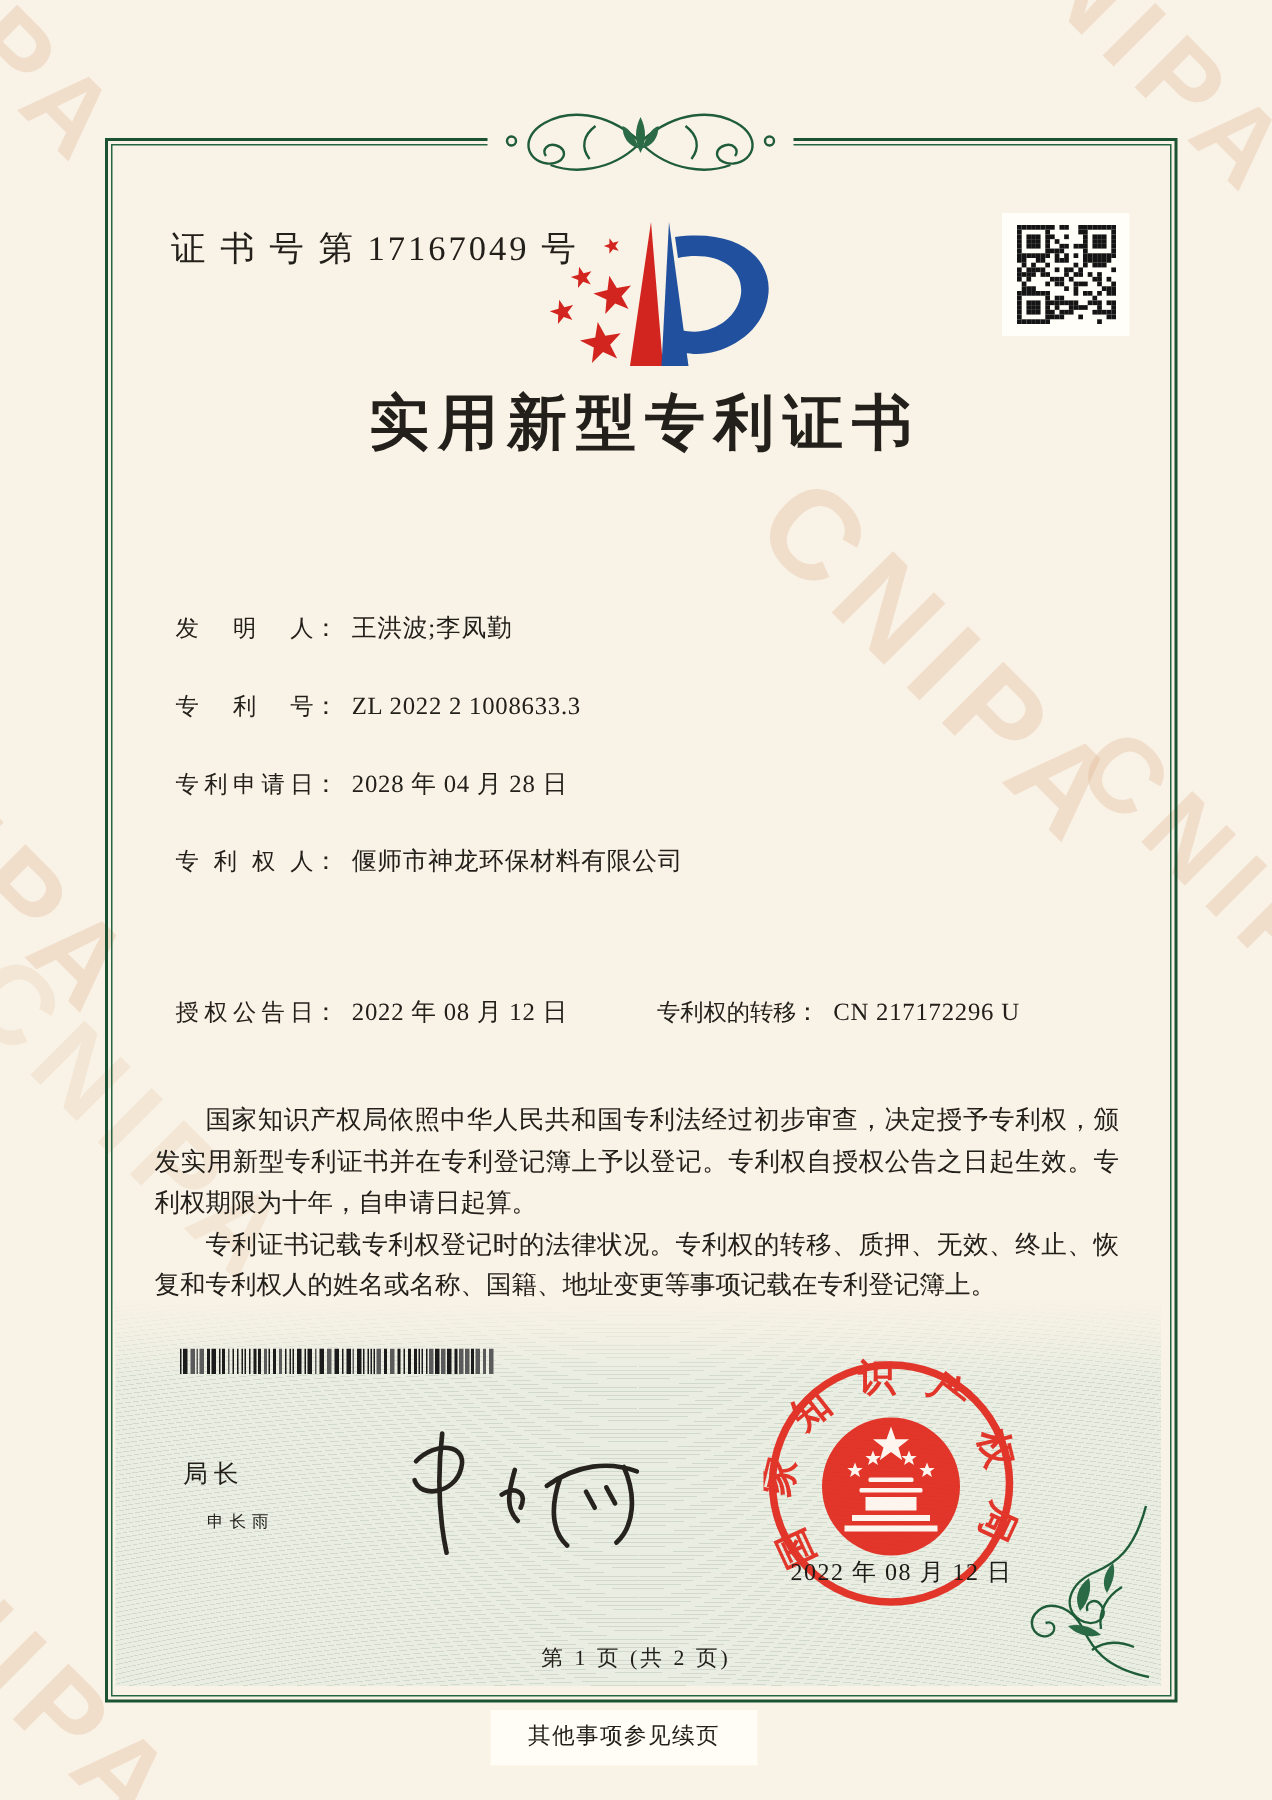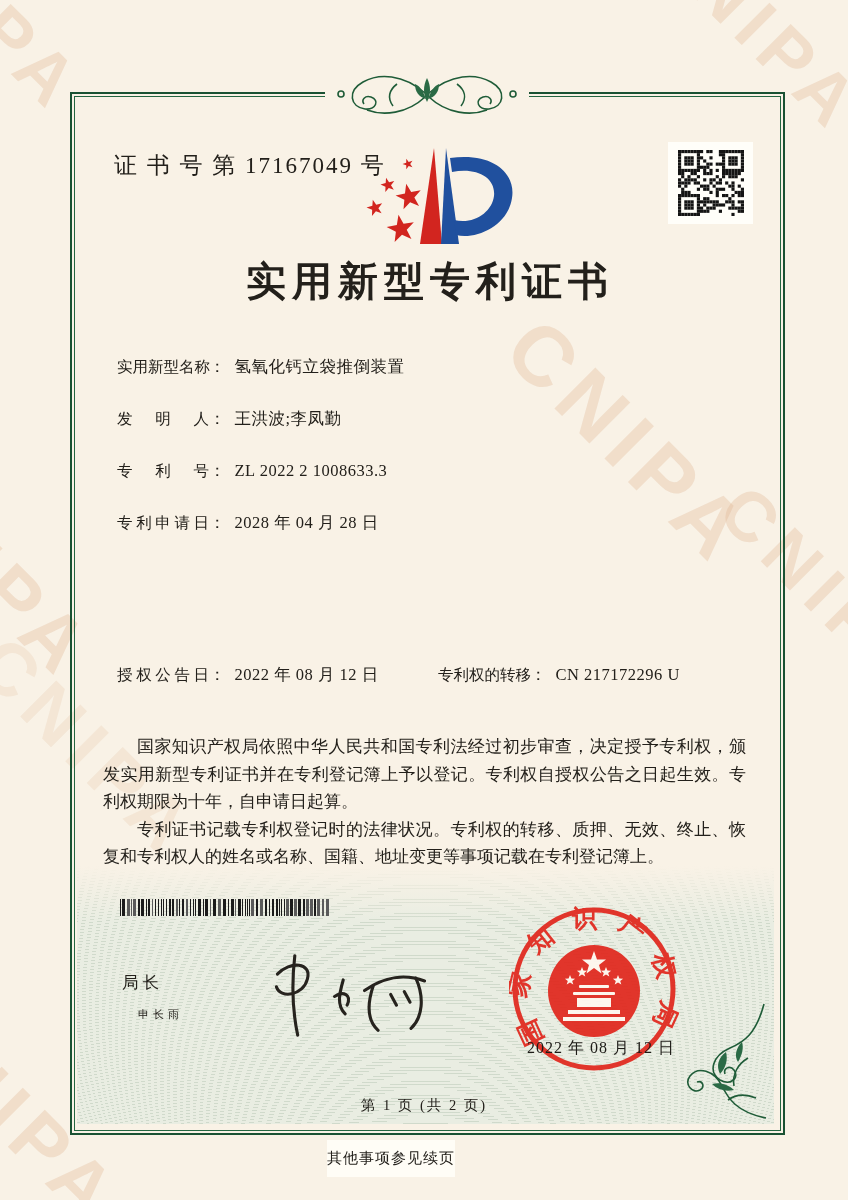--- a/index.html
+++ b/index.html
@@ -49,21 +49,21 @@
   .director-label{position:absolute;left:122px;top:972px;font-size:16.5px;letter-spacing:4px;
     font-family:Liberation Sans, sans-serif;z-index:2;}
   .director-name{position:absolute;left:138px;top:1007px;font-size:11px;letter-spacing:4px;
     font-family:Liberation Mono, monospace;z-index:2;}
   .signature{position:absolute;left:256px;top:948px;z-index:2;}
   .seal{position:absolute;left:509px;top:904px;z-index:3;}
   .seal-date{position:absolute;left:527px;top:1038px;width:170px;font-size:16px;
     letter-spacing:1px;color:#1d1b17;z-index:4;white-space:nowrap;}
   .page-num{position:absolute;left:0;right:0;top:1096px;text-align:center;
     font-size:14.5px;letter-spacing:2px;z-index:2;}
-  .footer-note{position:absolute;left:327px;top:1140px;width:128px;height:37px;
+  .footer-note{position:absolute;left:327px;top:1140px;width:178px;height:37px;
     background:#fffdf6;line-height:37px;text-align:center;font-size:15px;
     letter-spacing:1px;z-index:2;}
   .ornament-top{position:absolute;left:297px;top:70px;z-index:2;}
   .ornament-corner{position:absolute;left:668px;top:998px;z-index:2;}
 </style>
 </head>
 <body>
 
 <div class="page">
 
@@ -362,31 +362,31 @@
           <rect x="12.57" y="62.86" width="3.14" height="3.14"></rect>
           <rect x="15.71" y="62.86" width="3.14" height="3.14"></rect>
           <rect x="18.86" y="62.86" width="3.14" height="3.14"></rect>
           <rect x="53.43" y="62.86" width="3.14" height="3.14"></rect>
         </g>
       </svg>
   </div>
 
   <h1 class="title">实用新型专利证书</h1>
 
-  <div class="frow" style="top:356px">
-    <span class="flabel">实用新型名称</span><span>：</span><span class="fvalue">氢氧化钙立袋推倒装置</span>
-  </div>
   <div class="frow" style="top:408px">
     <span class="flabel">发明人</span><span>：</span><span class="fvalue">王洪波;李凤勤</span>
   </div>
   <div class="frow" style="top:460px">
     <span class="flabel">专利号</span><span>：</span><span class="fvalue">ZL 2022 2 1008633.3</span>
   </div>
   <div class="frow" style="top:512px">
     <span class="flabel">专利申请日</span><span>：</span><span class="fvalue">2028 年 04 月 28 日</span>
+  </div>
+  <div class="frow" style="top:563px">
+    <span class="flabel">专利权人</span><span>：</span><span class="fvalue">偃师市神龙环保材料有限公司</span>
   </div>
   <div class="frow" style="top:664px">
     <span class="flabel">授权公告日</span><span>：</span><span class="fvalue">2022 年 08 月 12 日</span>
     <span class="pair2">
       <span class="flabel">专利权的转移</span><span>：</span><span class="fvalue">CN 217172296 U</span>
     </span>
   </div>
 
   <div class="body-text">
     <p>国家知识产权局依照中华人民共和国专利法经过初步审查，决定授予专利权，颁发实用新型专利证书并在专利登记簿上予以登记。专利权自授权公告之日起生效。专利权期限为十年，自申请日起算。</p>

